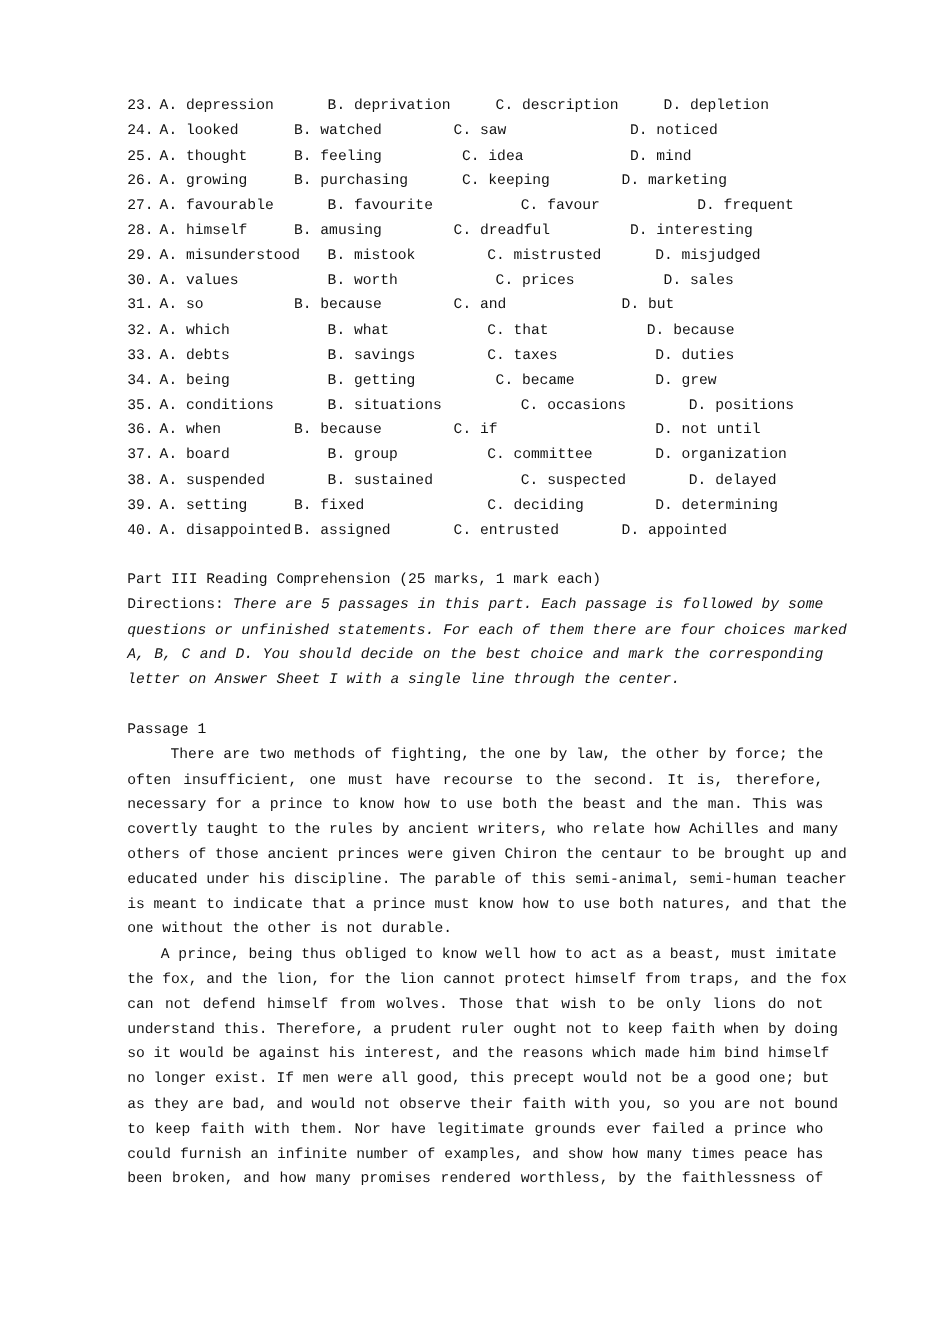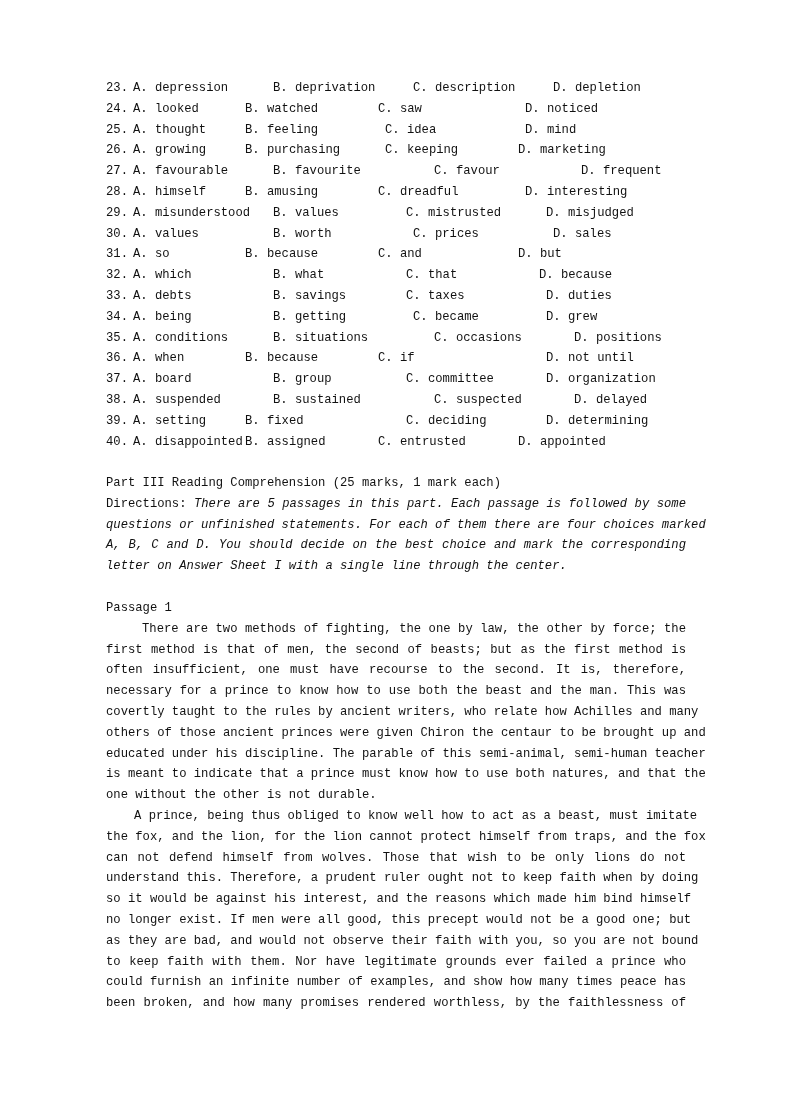--- a/index.html
+++ b/index.html
@@ -58,21 +58,21 @@
     <div class="row" style="top: 182px;">
       <span class="num">28.</span>
       <span class="optA">A. himself</span>
       <span class="" style="left: 245px;">B. amusing</span>
       <span class="" style="left: 378px;">C. dreadful</span>
       <span class="" style="left: 525px;">D. interesting</span>
     </div>
     <div class="row" style="top: 202.8px;">
       <span class="num">29.</span>
       <span class="optA">A. misunderstood</span>
-      <span class="" style="left: 273px;">B. values</span>
+      <span class="" style="left: 273px;">B. mistook</span>
       <span class="" style="left: 406px;">C. mistrusted</span>
       <span class="" style="left: 546px;">D. misjudged</span>
     </div>
     <div class="row" style="top: 223.6px;">
       <span class="num">30.</span>
       <span class="optA">A. values</span>
       <span class="" style="left: 273px;">B. worth</span>
       <span class="" style="left: 413px;">C. prices</span>
       <span class="" style="left: 553px;">D. sales</span>
     </div>
@@ -153,21 +153,20 @@
   <span class="line"><span>Directions: </span><span class="ital">There are 5 passages in this part. Each passage is followed by some</span></span>
   <span class="line ital">questions or unfinished statements. For each of them there are four choices marked</span>
   <span class="line ital">A, B, C and D. You should decide on the best choice and mark the corresponding</span>
   <span class="line ital last">letter on Answer Sheet I with a single line through the center.</span>
 </div>
 
 <div class="block" style="top:598px;">
   <span class="line last">Passage 1</span>
   <div id="para1">
       <span class="line indent1">There are two methods of fighting, the one by law, the other by force; the</span>
-      <span class="line">first method is that of men, the second of beasts; but as the first method is</span>
       <span class="line">often insufficient, one must have recourse to the second. It is, therefore,</span>
       <span class="line">necessary for a prince to know how to use both the beast and the man. This was</span>
       <span class="line">covertly taught to the rules by ancient writers, who relate how Achilles and many</span>
       <span class="line">others of those ancient princes were given Chiron the centaur to be brought up and</span>
       <span class="line">educated under his discipline. The parable of this semi-animal, semi-human teacher</span>
       <span class="line">is meant to indicate that a prince must know how to use both natures, and that the</span>
       <span class="line last">one without the other is not durable.</span>
     </div>
   <div id="para2">
       <span class="line indent2">A prince, being thus obliged to know well how to act as a beast, must imitate</span>

